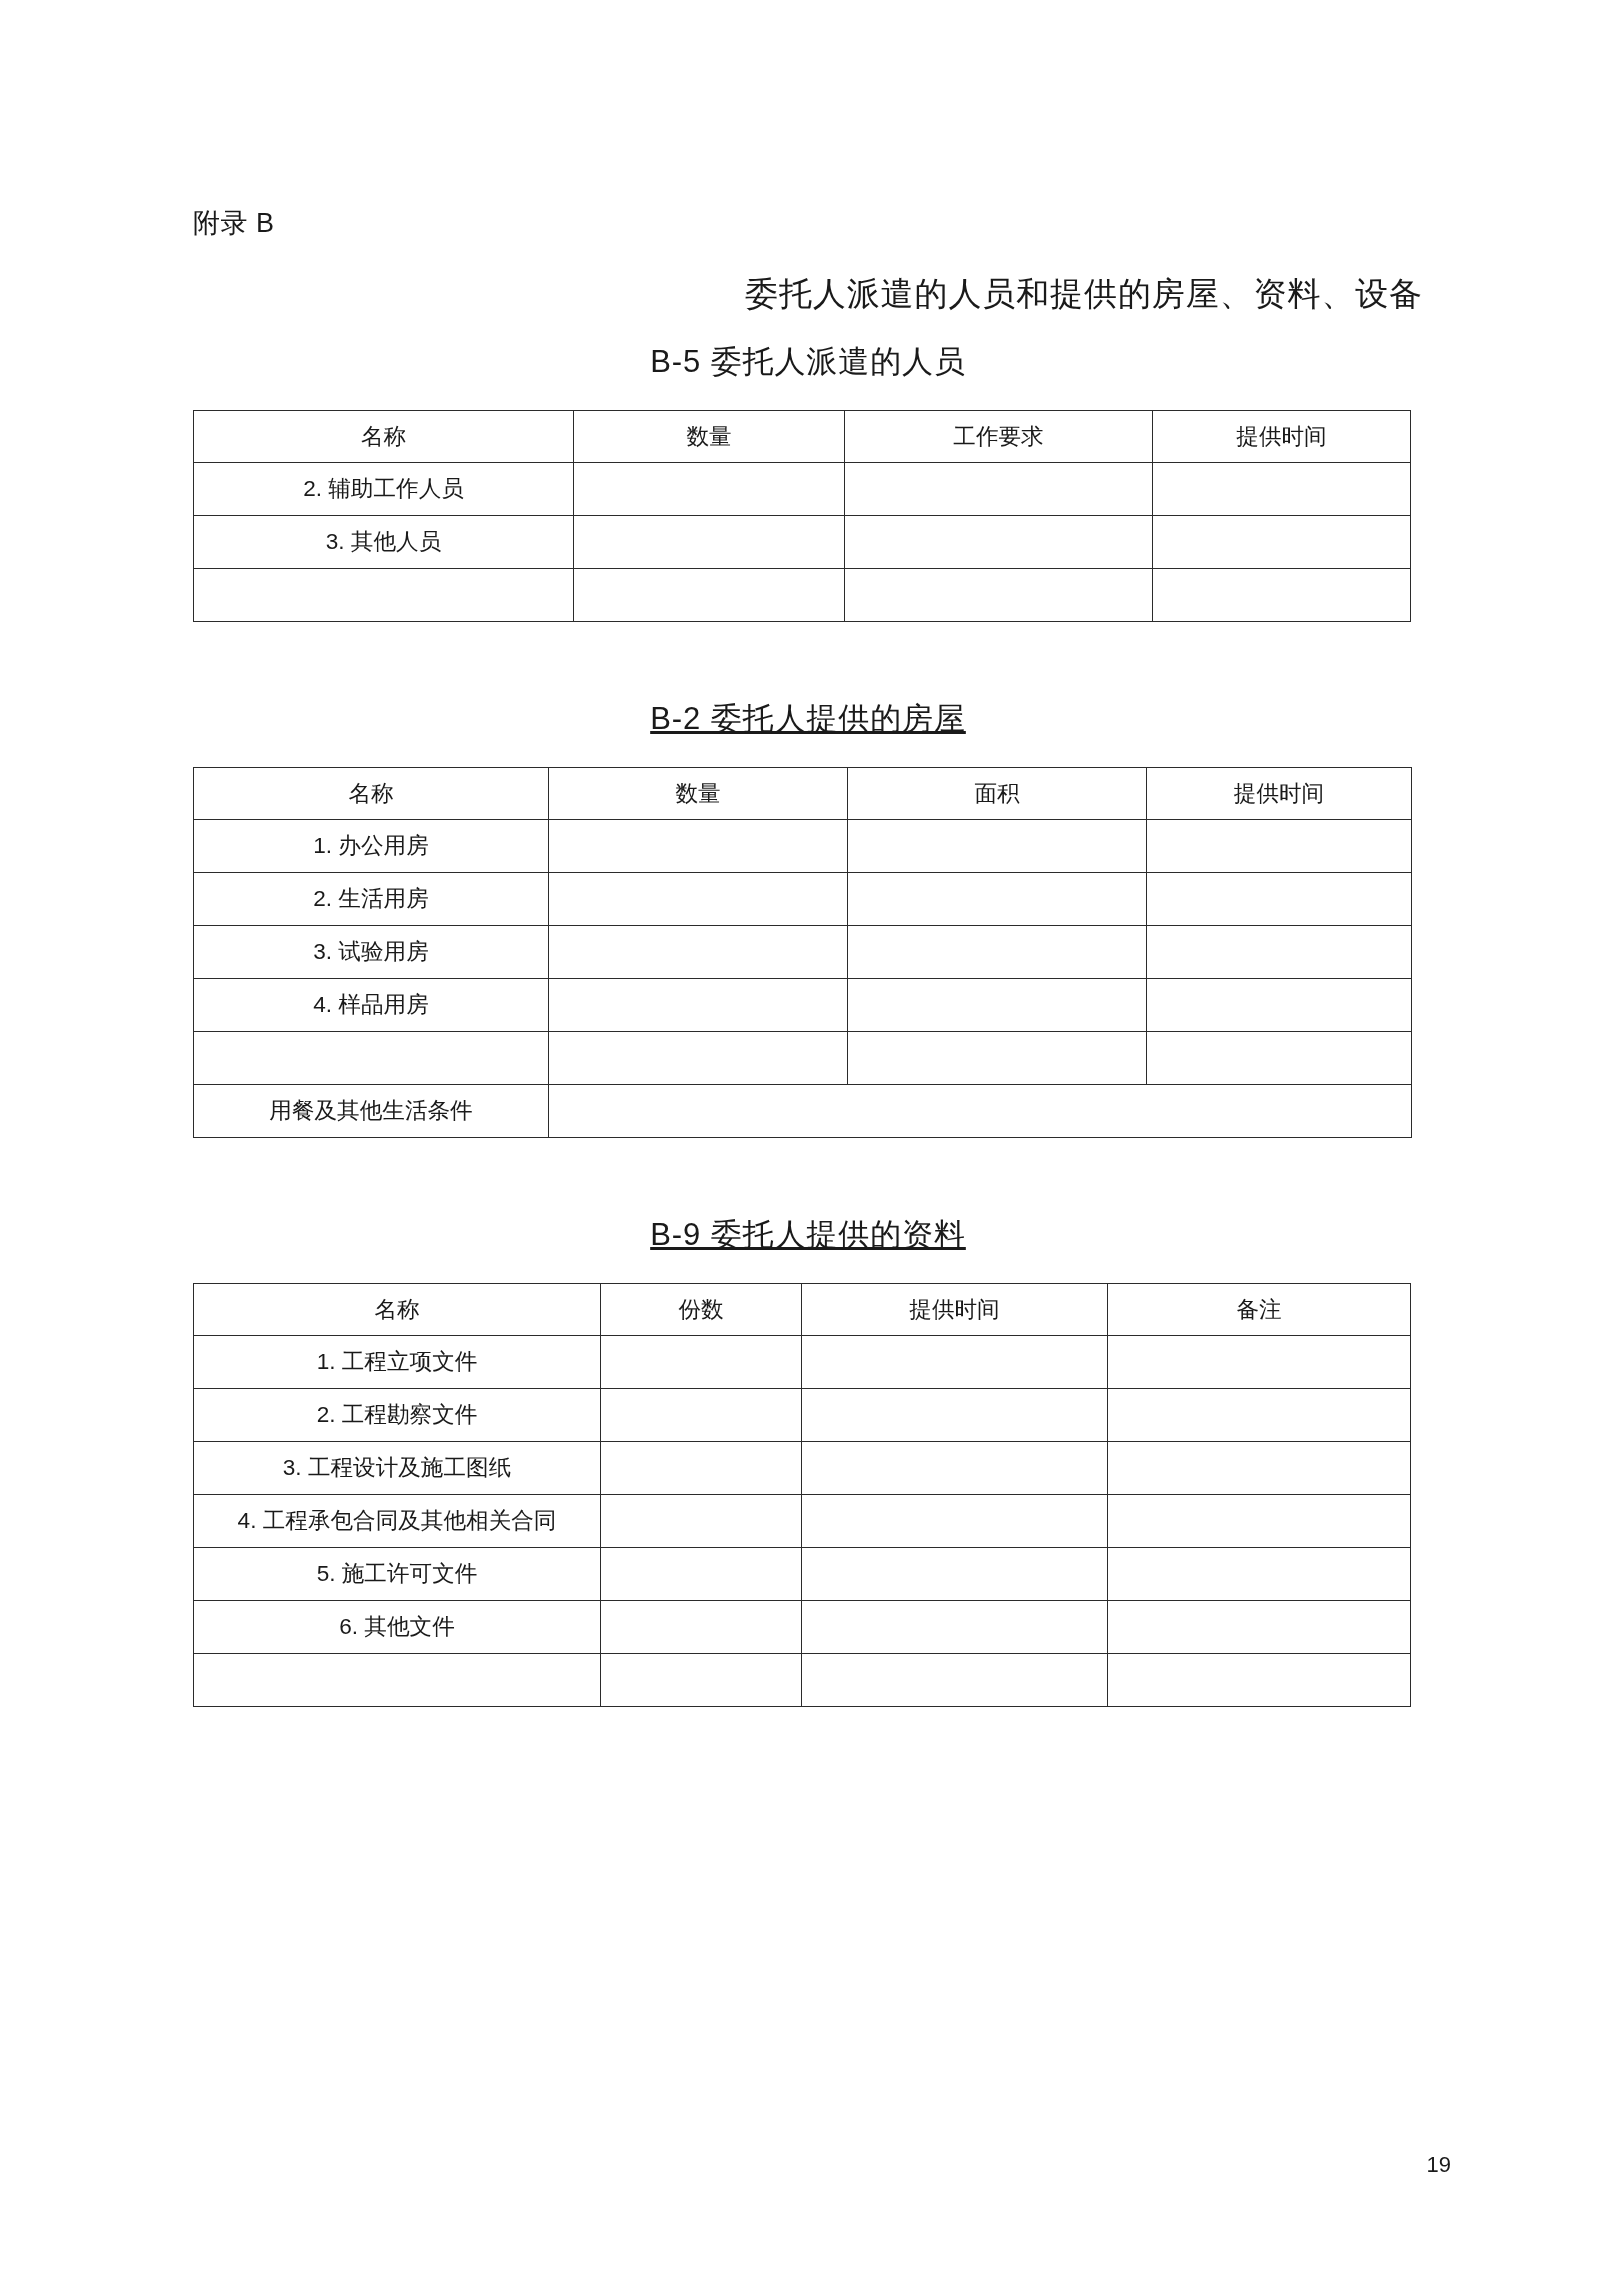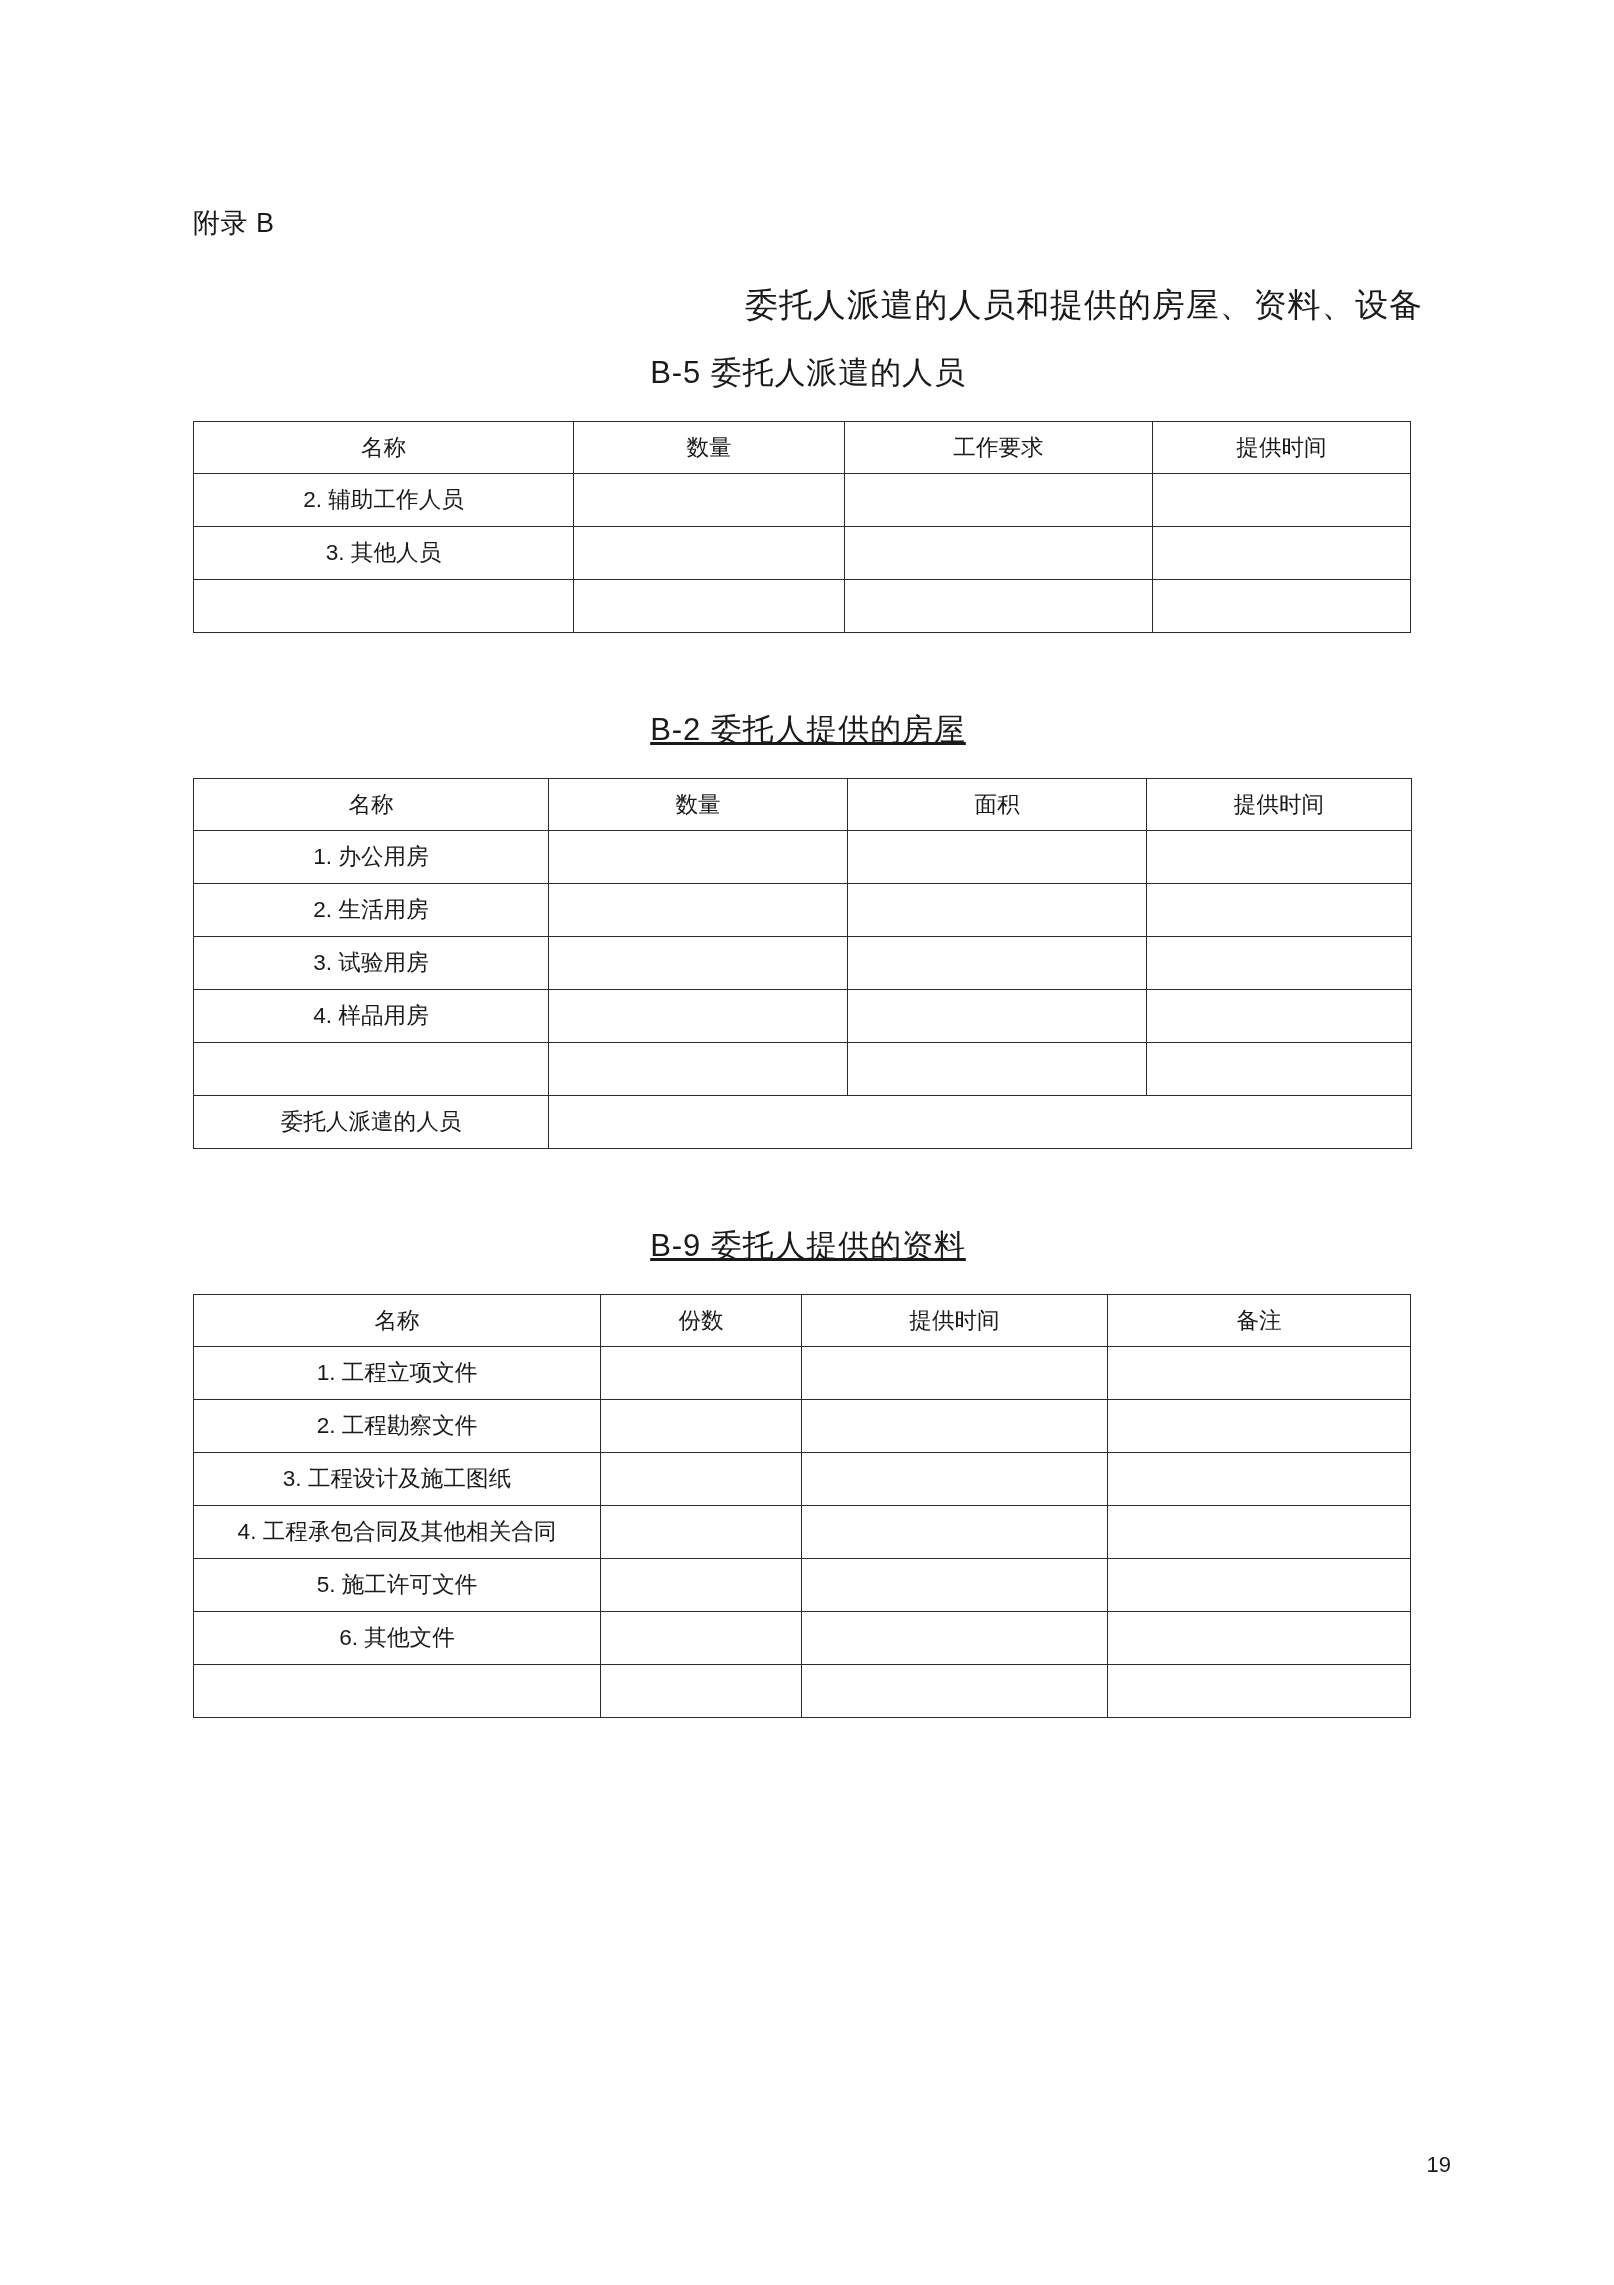--- a/index.html
+++ b/index.html
@@ -25,21 +25,21 @@
   .content {
     position: absolute;
     left: 193px;
     top: 206px;
     width: 1230px;
   }
   .appendix-label {
     font-size: 27px;
     line-height: 1.3;
     letter-spacing: 0.5px;
-    margin-bottom: 42px;
+    margin-bottom: 31px;
   }
   .doc-title {
     font-size: 33px;
     text-align: right;
     letter-spacing: 0.9px;
     margin: 0 0 23.5px 0;
     font-weight: normal;
   }
   .section-title {
     font-size: 31px;
@@ -183,21 +183,21 @@
           <td class="blank-cell"></td>
           <td class="blank-cell"></td>
         </tr>
         <tr>
           <td class="blank-cell"></td>
           <td class="blank-cell"></td>
           <td class="blank-cell"></td>
           <td class="blank-cell"></td>
         </tr>
         <tr>
-          <td>委托人派遣的人员</td>
+          <td>用餐及其他生活条件</td>
           <td class="blank-cell" colspan="3"></td>
         </tr>
       </tbody>
     </table>
 
     <div class="section-title spaced">B-9  委托人提供的资料</div>
 
     <table class="form-table t3">
       <colgroup>
           <col class="c1">

